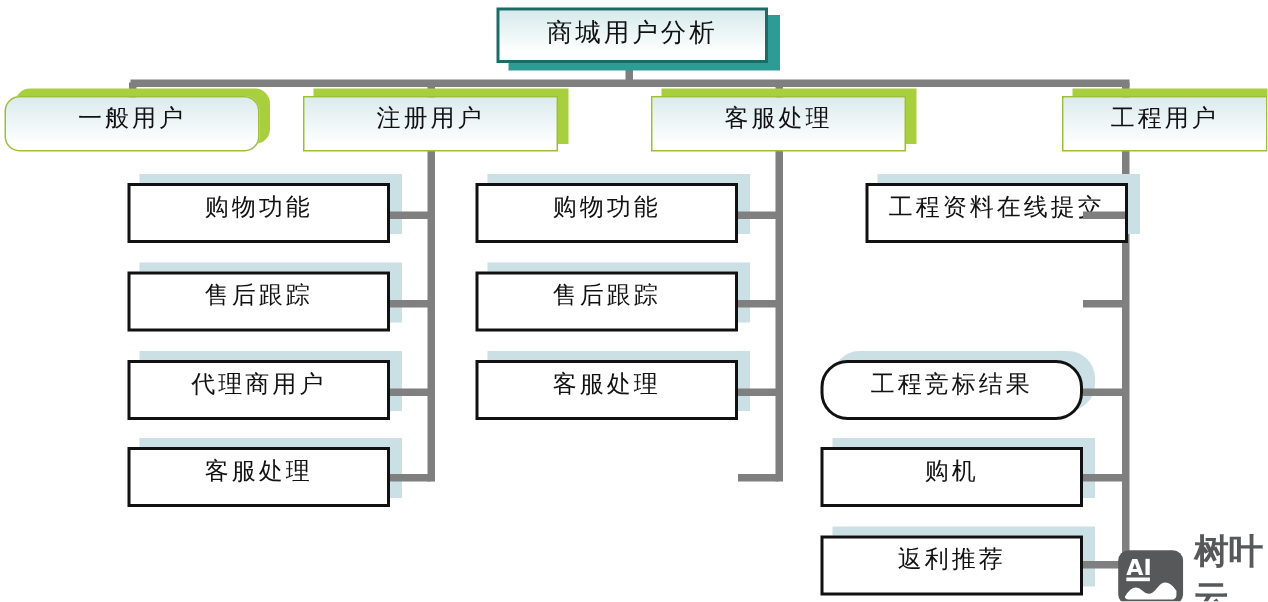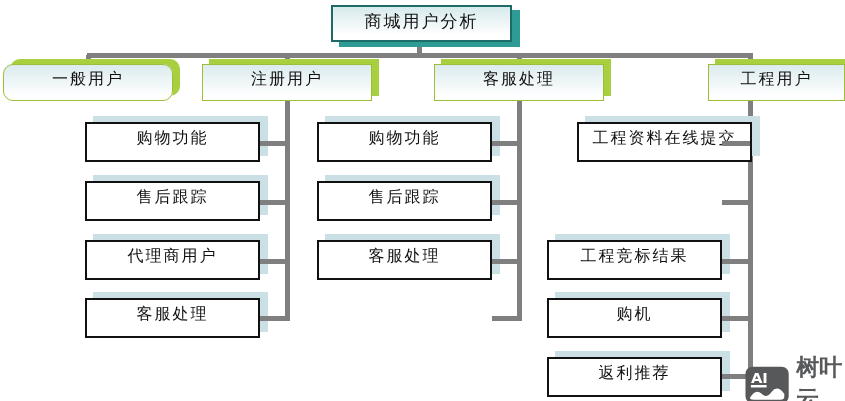--- a/index.html
+++ b/index.html
@@ -143,21 +143,21 @@
   <div class="node child-node" style="left:317px; top:181px;">
     <span>售后跟踪</span>
   </div>
   <div class="node child-node" style="left:317px; top:240px;">
     <span>客服处理</span>
   </div>
 
   <div class="node child-node" style="left:577px; top:122px;">
     <span>工程资料在线提交</span>
   </div>
-  <div class="node child-node" style="left:547px; top:240px;">
+  <div class="node child-node" style="left:547px; top:240px;border-radius:18px;">
     <span>工程竞标结果</span>
   </div>
   <div class="node child-node" style="left:547px; top:298px;justify-content:center;">
     <span>购机</span>
   </div>
   <div class="node child-node" style="left:547px; top:357px;">
     <span>返利推荐</span>
   </div>
 
   <div class="watermark">

